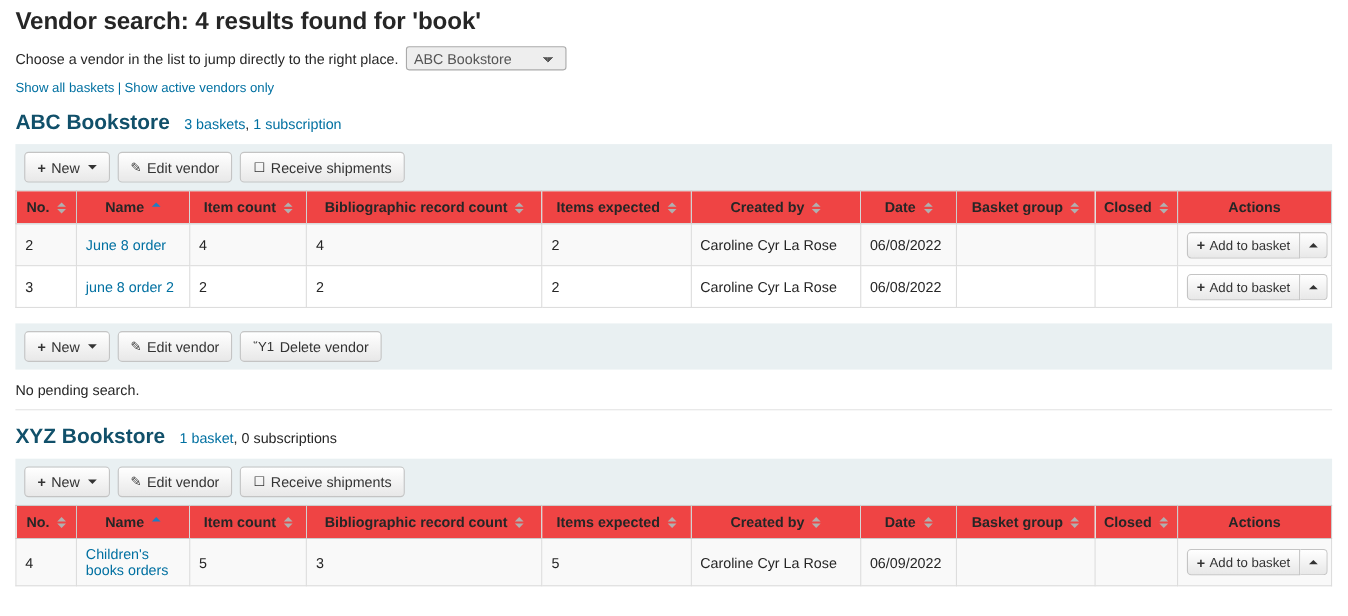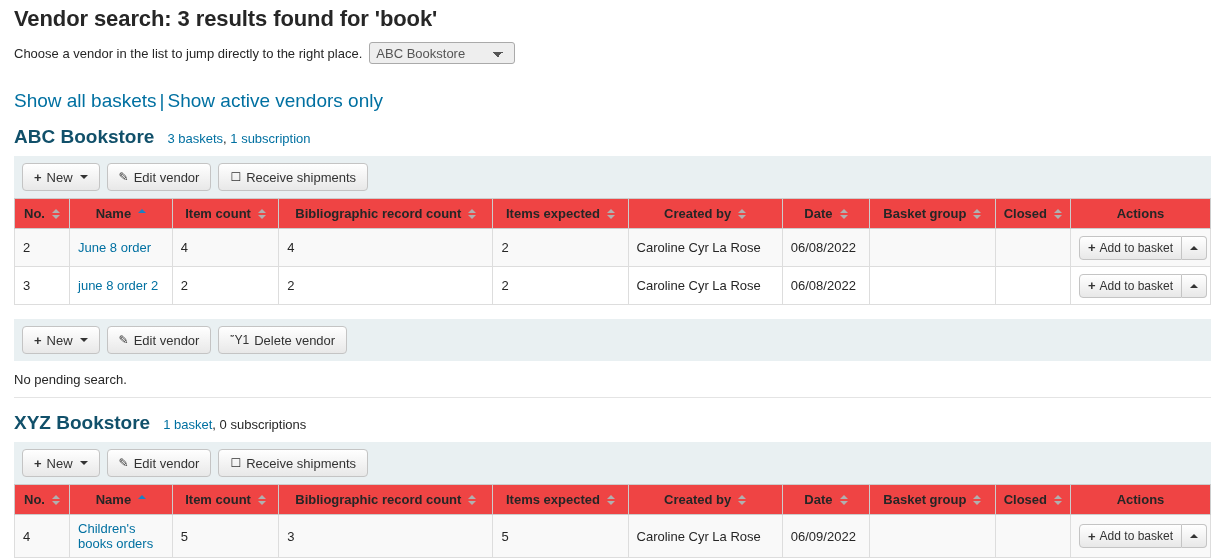--- a/index.html
+++ b/index.html
@@ -19,21 +19,21 @@
     font-weight: bold;
     color: #262626;
     margin: 6px 0 10px 0;
     letter-spacing: -0.1px;
   }
 
   .jump-row {
     display: flex;
     align-items: center;
     gap: 7px;
-    margin: 0 0 26px 0;
+    margin: 0 0 9px 0;
     font-size: 13px;
     color: #262626;
   }
   .vendor-select {
     font-family: "Liberation Sans", sans-serif;
     font-size: 13px;
     color: #555;
     background: #eeeeee;
     border: 1px solid #aaaaaa;
     border-radius: 3px;
@@ -43,21 +43,21 @@
     -webkit-appearance: none;
     appearance: none;
     background-image: linear-gradient(45deg, transparent 50%, #555 50%), linear-gradient(135deg, #555 50%, transparent 50%);
     background-position: calc(100% - 16px) 9px, calc(100% - 11px) 9px;
     background-size: 5px 5px, 5px 5px;
     background-repeat: no-repeat;
   }
 
   .filter-links {
     margin: 0 0 14px 0;
-    font-size: 19px;
+    font-size: 12px;
     color: #0070a1;
   }
   a { color: #0070a1; text-decoration: none; }
   .sep { color: #0070a1; margin: 0 3px; }
 
   .vendor-head {
     display: flex;
     align-items: baseline;
     gap: 13px;
     margin: 0 0 8px 0;
@@ -187,21 +187,21 @@
     margin-bottom: 14px;
   }
   .section { margin-bottom: 14px; }
   .section.tight { margin-bottom: 12px; }
 </style>
 </head>
 <body>
 
 <div class="page">
 
-  <h1 class="page-title">Vendor search: 3 results found for 'book'</h1>
+  <h1 class="page-title">Vendor search: 4 results found for 'book'</h1>
 
   <div class="jump-row">
     <span>Choose a vendor in the list to jump directly to the right place.</span>
     <select class="vendor-select"><option>ABC Bookstore</option><option>KLMNOP Bookstore (inactive)</option><option>XYZ Bookstore</option></select>
   </div>
 
   <div class="filter-links">
     <a href="#">Show all baskets</a><span class="sep">|</span><a href="#">Show active vendors only</a>
   </div>
 

